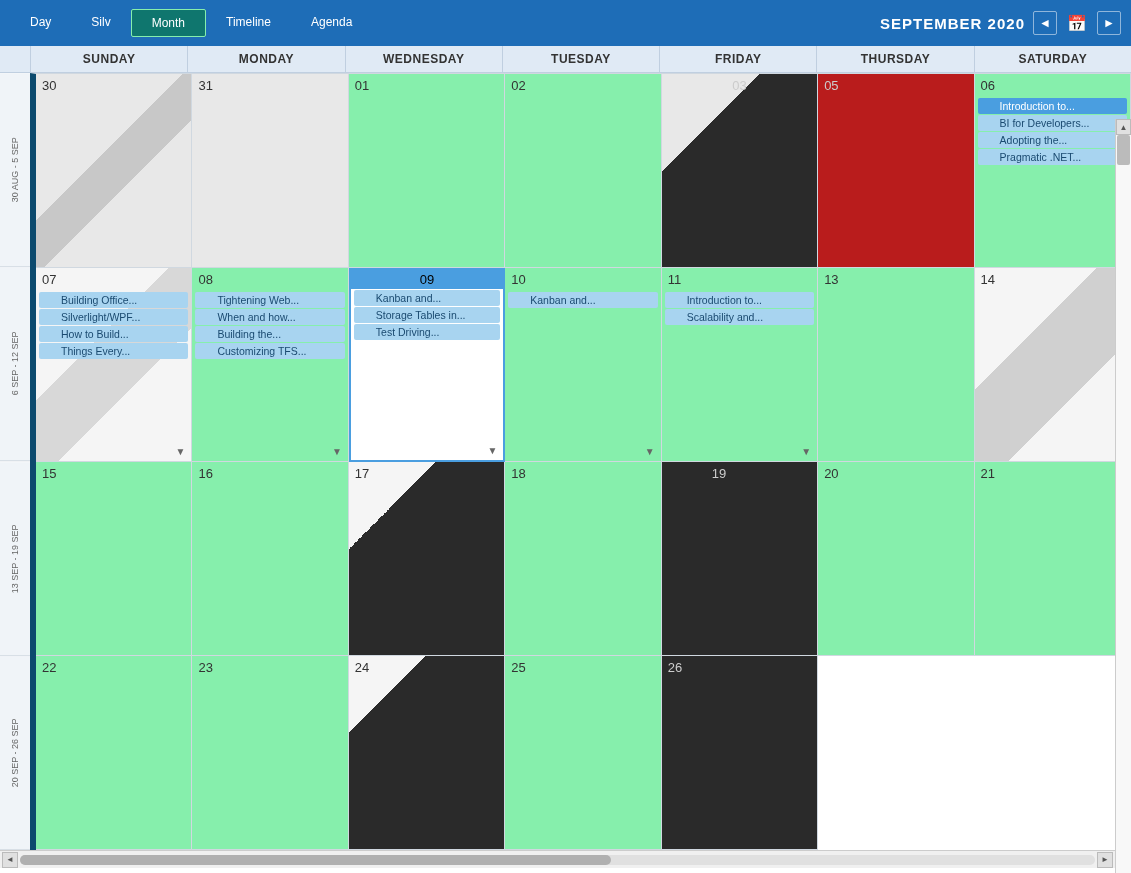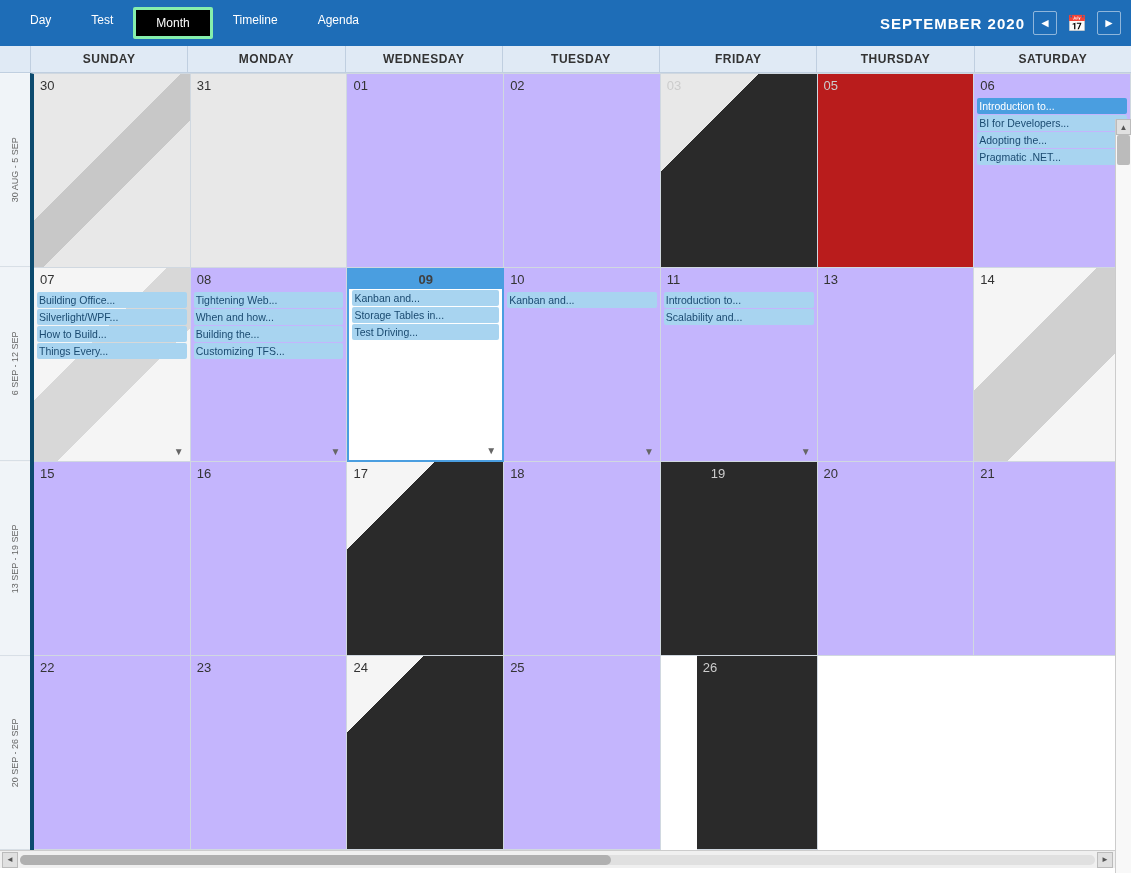--- a/index.html
+++ b/index.html
@@ -19,22 +19,22 @@
       gap: 0;
     }
     .nav-tab {
       padding: 6px 20px;
       color: white;
       font-size: 12px;
       cursor: pointer;
       border-radius: 2px;
     }
     .nav-tab.active {
-      background: #000000;
-      border: 3px solid #86efac;
+      background: #0f766e;
+      border: 1px solid #86efac;
     }
     .header-right {
       margin-left: auto;
       display: flex;
       align-items: center;
       gap: 8px;
     }
     .month-year {
       font-size: 15px;
       font-weight: 600;
@@ -109,55 +109,55 @@
       line-height: 1.2;
     }
 
     
     .calendar-grid {
       flex: 1;
       display: grid;
       grid-template-columns: repeat(7, 1fr);
       grid-template-rows: repeat(4, 1fr);
       border-top: 1px solid #d0d8e0;
-      border-left: 4px solid #0c4a6e;
+      border-left: 6px solid #0c4a6e;
       position: relative;
     }
 
     .cal-cell {
       border-right: 1px solid #d0d8e0;
       border-bottom: 1px solid #d0d8e0;
       position: relative;
       overflow: hidden;
       min-height: 0;
     }
 
     .cal-cell.other-month {
       background: #e8e8e8;
     }
     .cal-cell.current-month {
-      background: #c4b5fd;
+      background: #86efac;
     }
     .cal-cell.dark-bg {
       background: #2a2a2a;
     }
 
     .cell-date {
       font-size: 13px;
       font-weight: 500;
       padding: 4px 6px;
       color: #333;
     }
     .cell-date.dark {
       color: #ccc;
     }
 
     .event-item {
       margin: 1px 3px;
-      padding: 2px 2px;
+      padding: 2px 22px;
       font-size: 10.5px;
       border-radius: 2px;
       overflow: hidden;
       white-space: nowrap;
       text-overflow: ellipsis;
       cursor: pointer;
     }
     .event-blue {
       background: #4a9ee0;
       color: white;
@@ -241,21 +241,21 @@
       color: #555;
       flex-shrink: 0;
     }
   </style>
 </head>
 <body>
 
 <div id="header">
   <div class="nav-tabs">
     <div class="nav-tab">Day</div>
-    <div class="nav-tab">Test</div>
+    <div class="nav-tab">Silv</div>
     <div class="nav-tab active">Month</div>
     <div class="nav-tab">Timeline</div>
     <div class="nav-tab">Agenda</div>
   </div>
   <div class="header-right">
     <span class="month-year">SEPTEMBER 2020</span>
     <button class="nav-arrow">◄</button>
     <div class="calendar-icon">📅</div>
     <button class="nav-arrow">►</button>
   </div>
@@ -292,21 +292,21 @@
     </div>
 
     <div class="cal-cell current-month">
       <div class="cell-date">01</div>
     </div>
 
     <div class="cal-cell current-month">
       <div class="cell-date">02</div>
     </div>
 
-    <div class="cal-cell" style="background: linear-gradient(135deg, #e8e8e8 0%, #e8e8e8 28%, #2a2a2a 28%, #2a2a2a 100%);">
+    <div class="cal-cell" style="background: linear-gradient(135deg, #e8e8e8 0%, #e8e8e8 28%, #2a2a2a 28%, #2a2a2a 100%); text-align: center;">
       <div class="cell-date dark">03</div>
     </div>
 
 
     <div class="cal-cell dark-bg" style="background:#b91c1c;">
       <div class="cell-date dark">05</div>
     </div>
 
     <div class="cal-cell current-month">
       <div class="cell-date">06</div>
@@ -329,21 +329,21 @@
     <div class="cal-cell current-month">
       <div class="cell-date">08</div>
       <div class="event-item event-light-blue">Tightening Web...</div>
       <div class="event-item event-light-blue">When and how...</div>
       <div class="event-item event-light-blue">Building the...</div>
       <div class="event-item event-light-blue">Customizing TFS...</div>
       <div class="more-indicator">▼</div>
     </div>
 
     <div class="cal-cell" style="background:#fff; border: 2px solid #4a9ee0;">
-      <div style="background:#4a9ee0; color:#404040; text-align:center; padding: 2px 0; font-size:13px; font-weight:700;">09</div>
+      <div style="background:#4a9ee0; color:#000000; text-align:center; padding: 2px 0; font-size:13px; font-weight:400;">09</div>
       <div class="event-item event-light-blue">Kanban and...</div>
       <div class="event-item event-light-blue">Storage Tables in...</div>
       <div class="event-item event-light-blue">Test Driving...</div>
       <div class="more-indicator">▼</div>
     </div>
 
     <div class="cal-cell current-month">
       <div class="cell-date">10</div>
       <div class="event-item event-light-blue">Kanban and...</div>
       <div class="more-indicator">▼</div>
@@ -402,21 +402,21 @@
     </div>
 
     <div class="cal-cell" style="background: linear-gradient(135deg, #f5f5f5 0%, #f5f5f5 22%, #2a2a2a 22%, #2a2a2a 100%);">
       <div class="cell-date">24</div>
     </div>
 
     <div class="cal-cell current-month">
       <div class="cell-date">25</div>
     </div>
 
-    <div class="cal-cell dark-bg" style="background:#2a2a2a;margin-left:36px;">
+    <div class="cal-cell dark-bg" style="background:#2a2a2a;">
       <div class="cell-date dark">26</div>
     </div>
 
   </div>
 
   <div class="v-scrollbar">
     <div class="v-scroll-up">▲</div>
     <div class="v-scroll-track">
       <div class="v-scroll-thumb"></div>
     </div>

